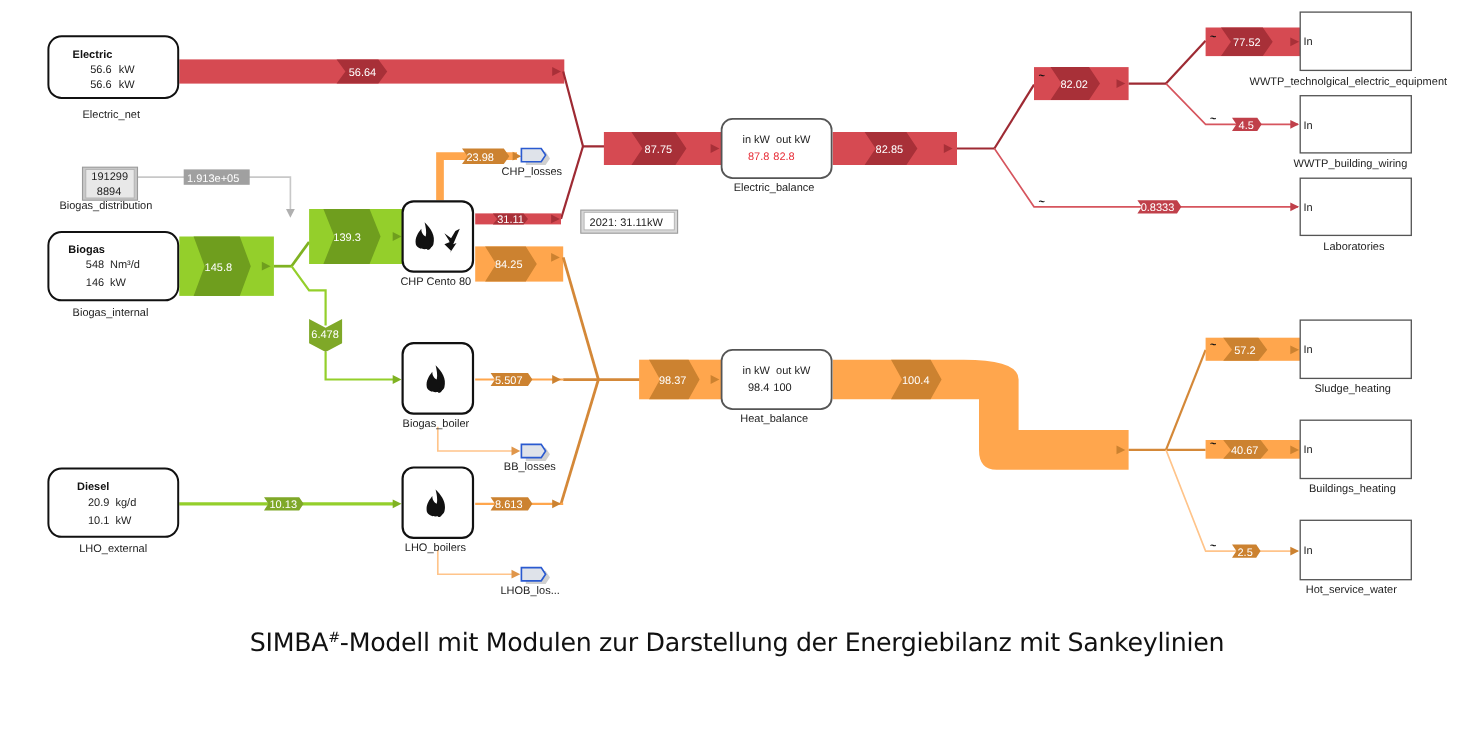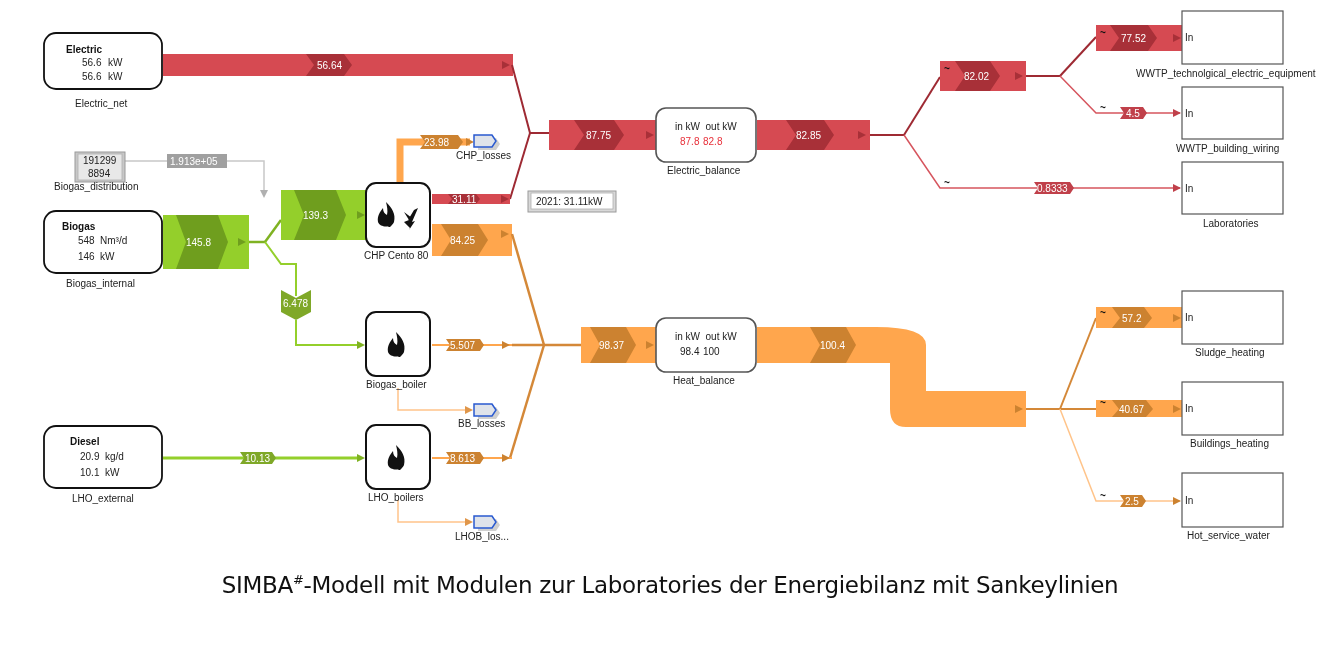--- a/index.html
+++ b/index.html
@@ -290,13 +290,13 @@
   </g>
   <text class="lbl" x="1190" y="447">Buildings_heating</text>
 
   <g>
     <rect x="1182" y="473" width="101" height="54" fill="#fff" stroke="#555" stroke-width="1.2"></rect>
     <text class="lbl" x="1185" y="504">In</text>
   </g>
   <text class="lbl" x="1187" y="539">Hot_service_water</text>
 </svg>
 
-<div class="caption"><span>SIMBA</span><sup>#</sup><span>-Modell mit Modulen zur Laboratories der Energiebilanz mit Sankeylinien</span></div>
+<div class="caption"><span>SIMBA</span><sup>#</sup><span>-Modell mit Modulen zur Darstellung der Energiebilanz mit Sankeylinien</span></div>
 
 </body></html>

